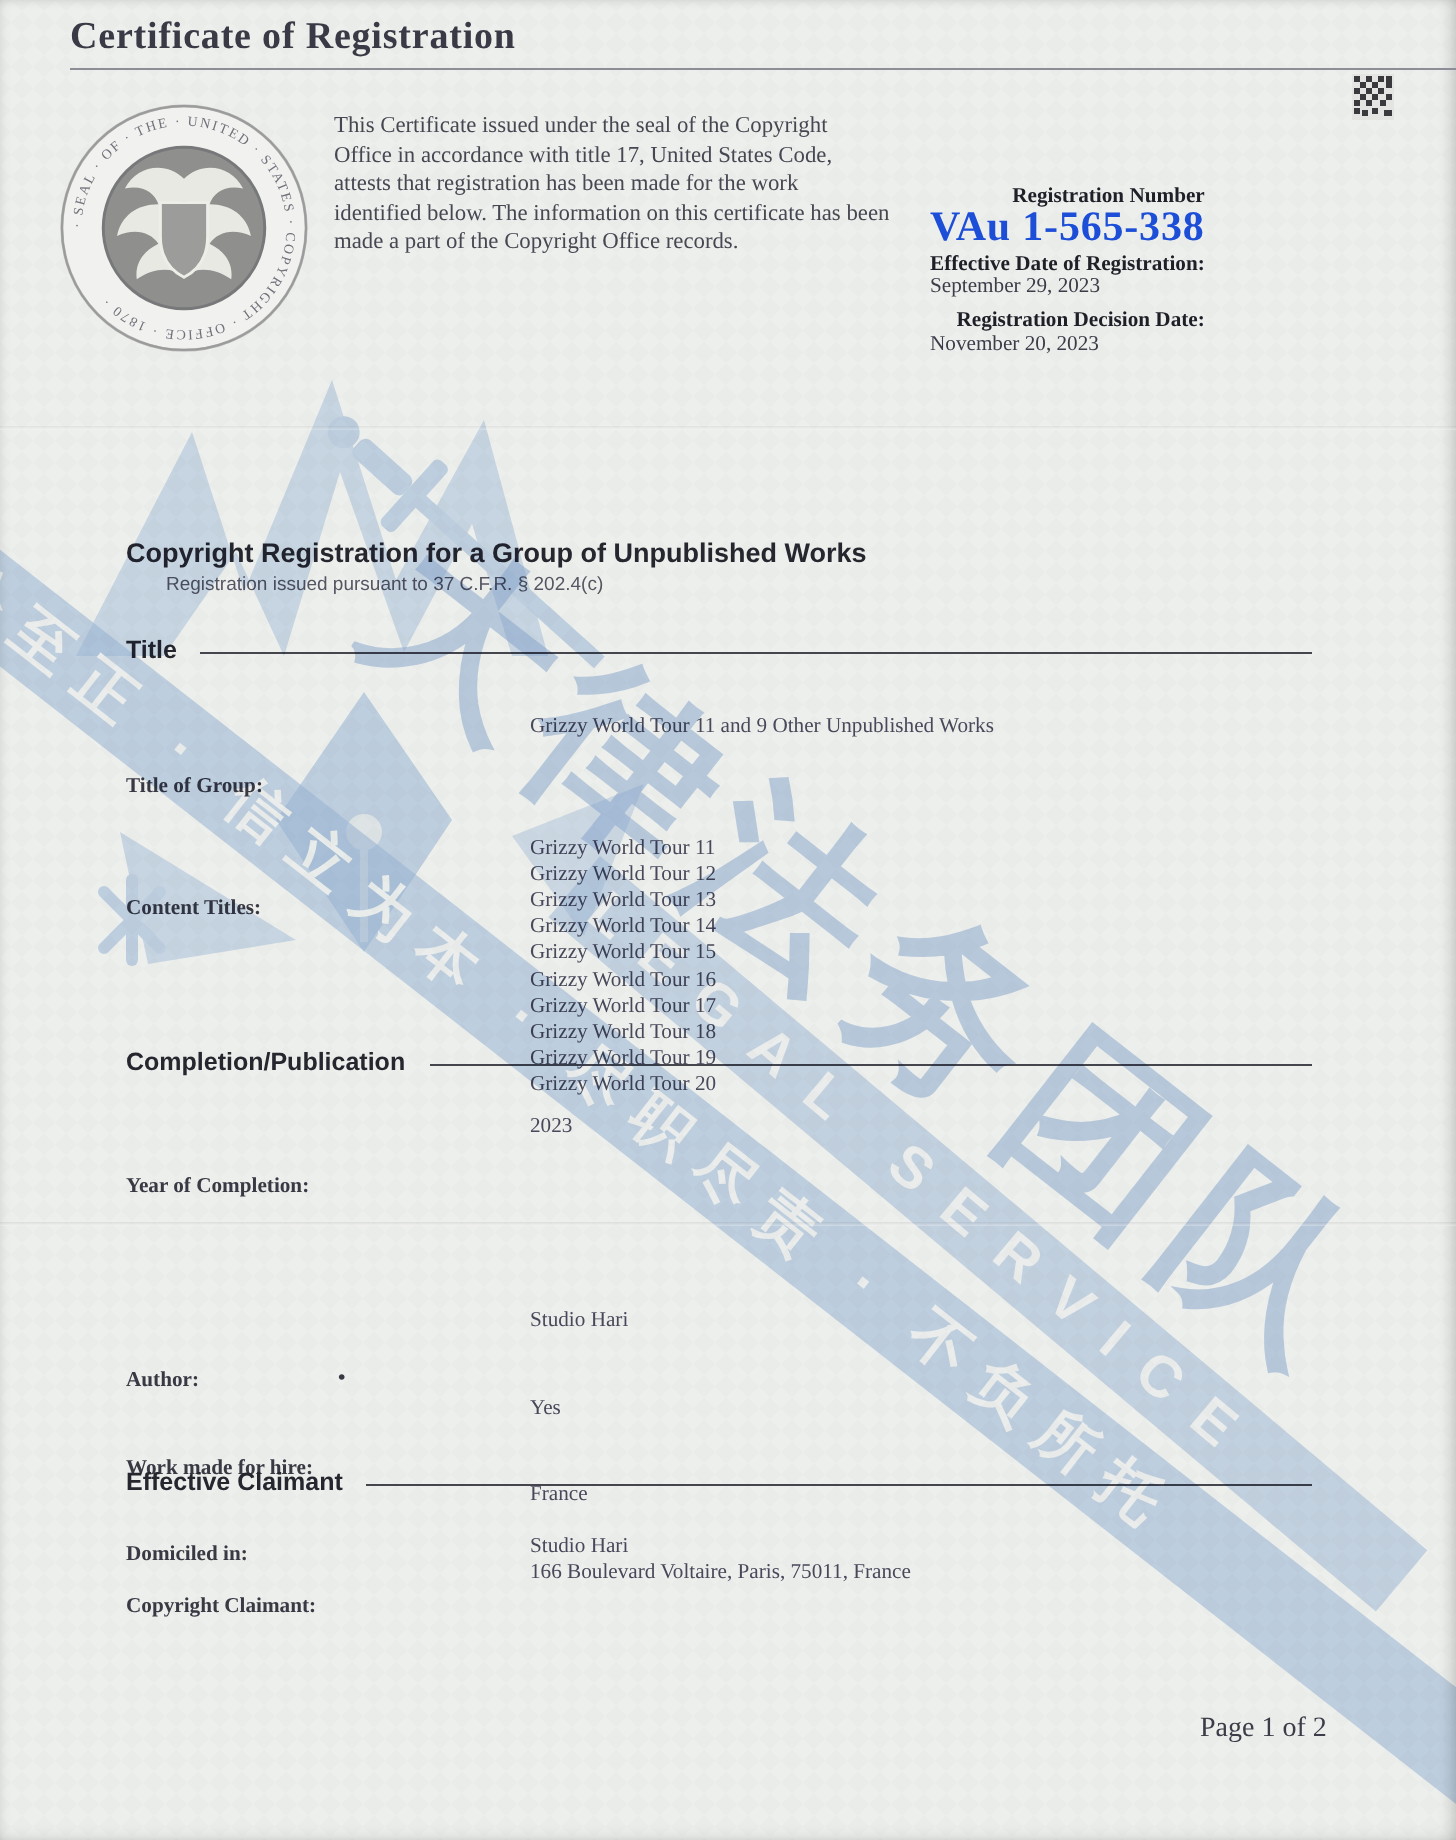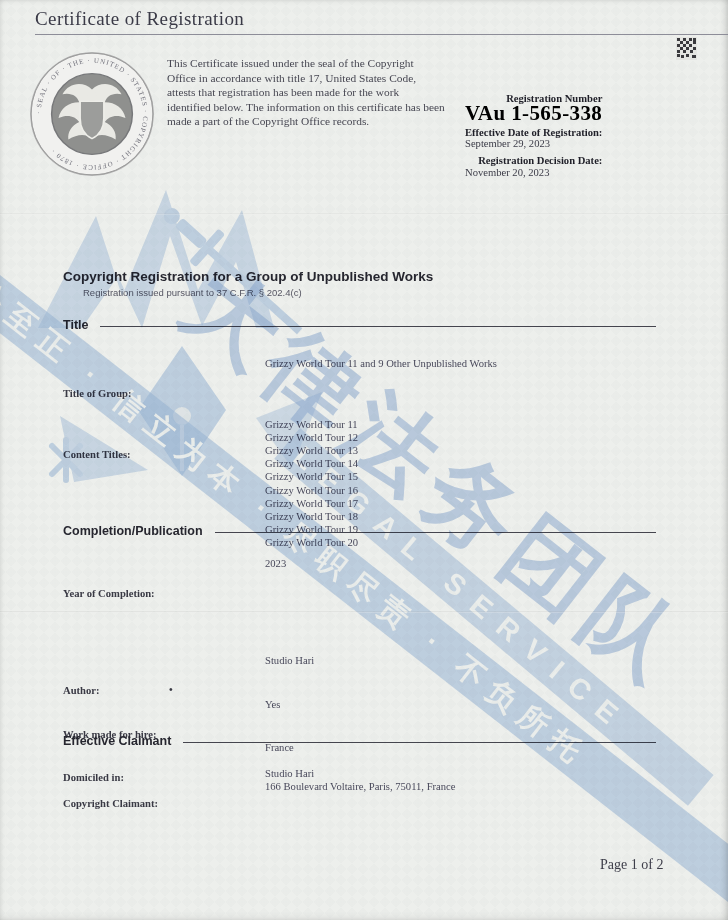--- a/index.html
+++ b/index.html
@@ -13,31 +13,31 @@
                inset 0 4px 6px -4px rgba(0,0,0,.10),
                inset 5px 0 8px -6px rgba(0,0,0,.10);
   }
   .texture{position:absolute;inset:0;z-index:1;pointer-events:none;
     background-image:
       linear-gradient(45deg, rgba(90,100,110,.018) 25%, transparent 25%, transparent 75%, rgba(90,100,110,.018) 75%),
       linear-gradient(-45deg, rgba(90,100,110,.018) 25%, transparent 25%, transparent 75%, rgba(90,100,110,.018) 75%);
     background-size:11px 11px;}
   .content{position:absolute;inset:0;z-index:2;}
 
-  .doc-title{position:absolute;left:35px;top:8px;font-size:19px;letter-spacing:.4px;color:#3a3a47;}
+  .doc-title{position:absolute;left:35px;top:8px;font-size:19px;letter-spacing:.4px;color:#3a3a47;font-weight:bold;}
   .title-rule{position:absolute;left:35px;right:0;top:34px;border-top:1px solid #8d8d98;}
 
   .seal{position:absolute;left:28px;top:50px;width:128px;height:128px;}
 
   .cert-statement{position:absolute;left:167px;top:56px;width:278px;
     font-size:11.4px;line-height:14.6px;color:#474752;}
 
   .reg-block{position:absolute;left:465px;top:93px;font-size:10.6px;line-height:11.8px;color:#33333e;}
   .reg-label{font-weight:bold;color:#1f1f28;text-align:right;}
-  .reg-number{font-size:21px;font-weight:bold;color:#000000;margin:3px 0 7px 0;letter-spacing:.4px;}
+  .reg-number{font-size:21px;font-weight:bold;color:#1d4ed8;margin:3px 0 7px 0;letter-spacing:.4px;}
   .reg-date{margin-bottom:5px;color:#3c3c48;}
 
   .barcode{position:absolute;left:676px;top:37px;width:21px;height:23px;}
 
   .crease{position:absolute;left:0;right:0;height:2px;pointer-events:none;z-index:4;}
   .crease.c1{top:213px;background:linear-gradient(rgba(0,0,0,.05),rgba(255,255,255,.25));}
   .crease.c2{top:611px;background:linear-gradient(rgba(0,0,0,.07),rgba(255,255,255,.3));}
 
   .main-heading{position:absolute;left:63px;top:269px;
     font-family:"Liberation Sans",sans-serif;font-weight:bold;font-size:13.5px;color:#26262f;}

